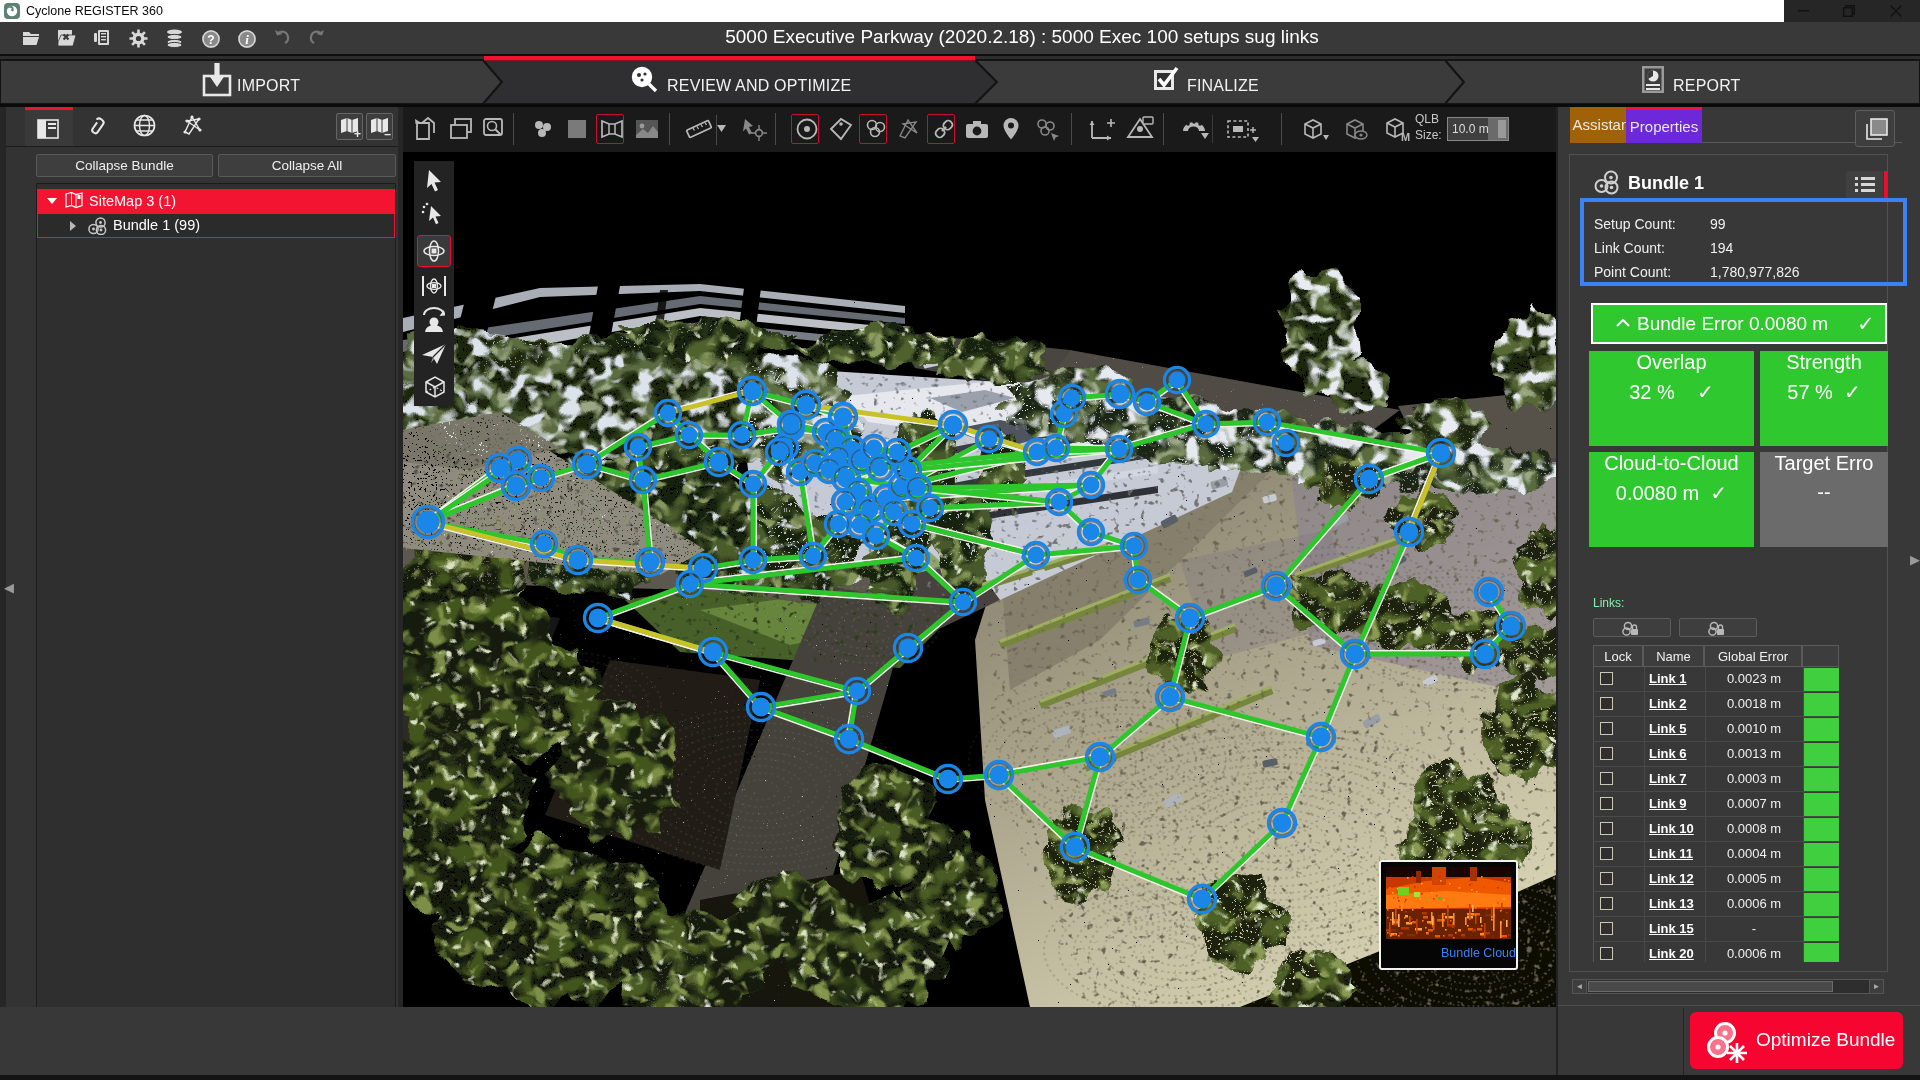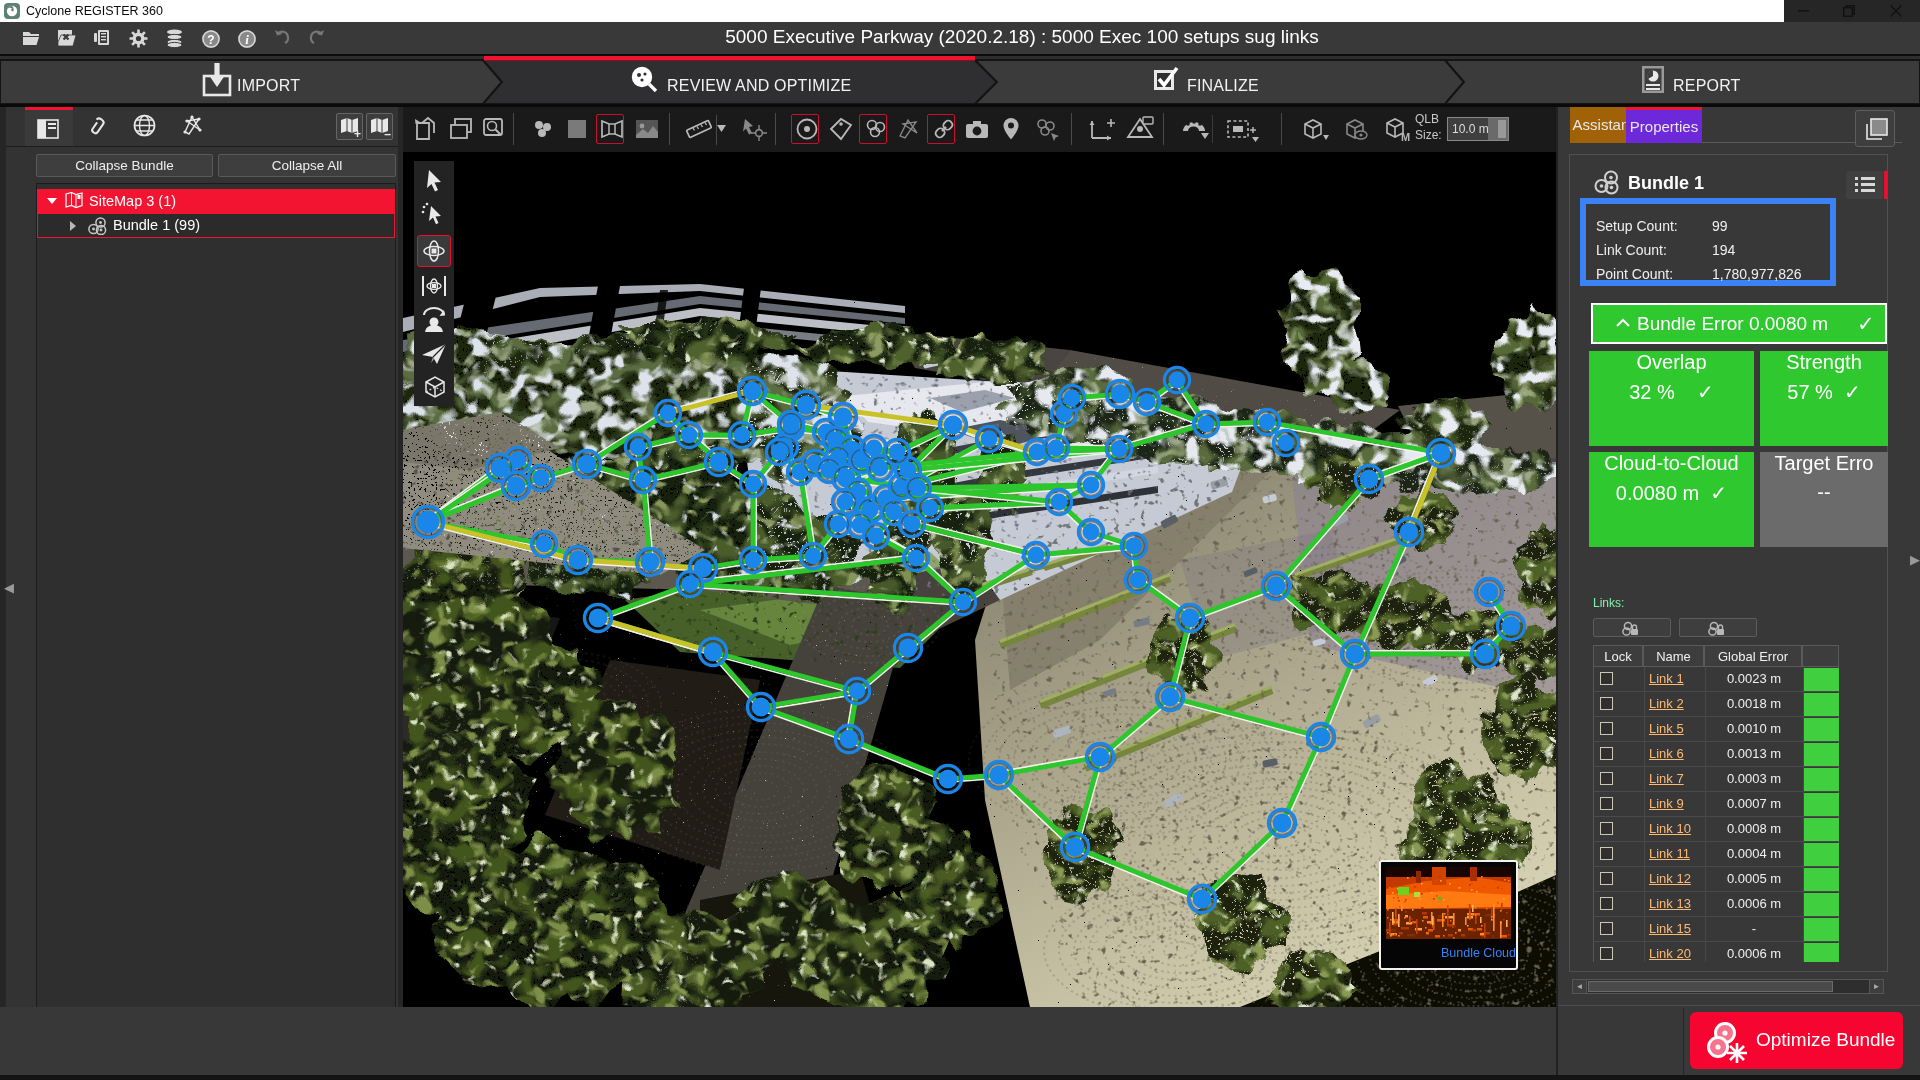--- a/index.html
+++ b/index.html
@@ -38,34 +38,34 @@
 .lt { position:absolute; left:6px; }
 
 #bundlecard { position:absolute; left:1379px; top:860px; width:139px; height:110px; background:#050505; border:2px solid #f2f2f2; border-radius:3px; z-index:25; }
 #bundlecard .lbl { position:absolute; left:0; bottom:8px; width:100%; text-align:right; color:#3b82f6; font-size:12.5px; }
 
 #bottomstrip { position:absolute; left:0; top:1007px; width:1920px; height:73px; background:#383838; z-index:30; }
 #bottomedge { position:absolute; left:0; top:1075px; width:1920px; height:5px; background:#141414; z-index:60; }
 
 #rightpanel { position:absolute; left:1556px; top:107px; width:364px; height:973px; background:#383838; z-index:30; border-left:2px solid #222; }
 .rp-tab { position:absolute; top:0; height:36px; font-size:15px; color:#e8e8e8; text-align:center; }
-#rp-stats { position:absolute; left:22px; top:91px; width:256px; height:88px; border:6px solid #3b82f6; font-size:14px; color:#f0f0f0; }
+#rp-stats { position:absolute; left:22px; top:91px; width:327px; height:88px; border:4px solid #3b82f6; font-size:14px; color:#f0f0f0; }
 .statlbl { position:absolute; left:10px; }
 .statval { position:absolute; left:126px; }
 #rp-banner { position:absolute; left:33px; top:196px; width:296px; height:41px; background:#2fc82f; border:2px solid #fff; color:#fff; font-size:19px; line-height:37px; }
 .tile { position:absolute; color:#fff; text-align:center; }
 .tile .t1 { font-size:20px; }
 .tile .t2 { font-size:20px; margin-top:6px; }
 #rp-links-label { position:absolute; left:35px; top:489px; font-size:12px; color:#86efac; }
 .lockbtn { position:absolute; top:511px; width:78px; height:19px; background:#3e3e3e; border:1px solid #5c5c5c; border-radius:2px; }
 #rp-table { position:absolute; left:35px; top:538px; width:246px; font-size:13px; color:#f0f0f0; }
 .th { position:absolute; background:#3d3d3d; border:1px solid #5a5a5a; height:22px; text-align:center; line-height:22px; }
 .trow { position:absolute; height:25px; }
 .cb { position:absolute; left:6px; top:5px; width:13px; height:13px; border:1px solid #c8c8b4; background:#2f2f2f; }
-.lname { position:absolute; left:55px; top:4px; color:#fdba74; text-decoration:underline; }
+.lname { position:absolute; left:55px; top:4px; color:#ffffff; text-decoration:underline;font-weight:bold; }
 .lval { position:absolute; left:111px; top:4px; width:98px; text-align:center; }
 .lbar { position:absolute; left:210px; top:1px; width:35px; height:23px; background:#3fcf3f; }
 #rp-hscroll { position:absolute; left:14px; top:872px; width:312px; height:15px; background:#2e2e2e; border:1px solid #555; }
 #optbtn { position:absolute; left:1690px; top:1012px; width:213px; height:57px; background:#f5052f; border-radius:6px; z-index:35; color:#fff; font-size:19px; }
 </style>
 </head>
 <body>
 
 <div id="titlebar">
   <svg class="ic" style="position:absolute;left:4px;top:3px" width="16" height="16" viewBox="0 0 16 16">

